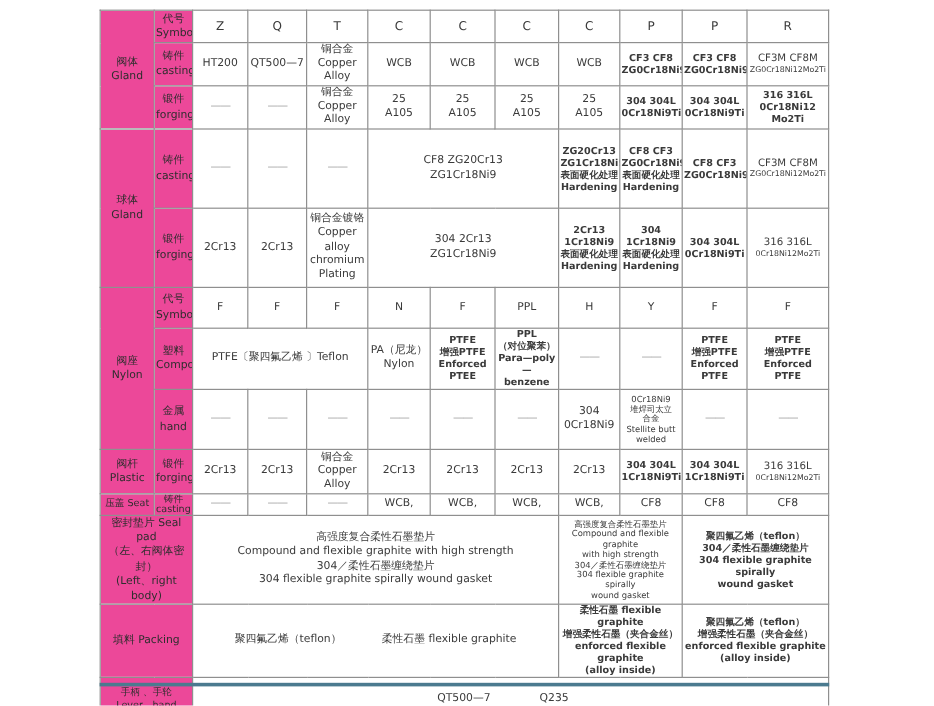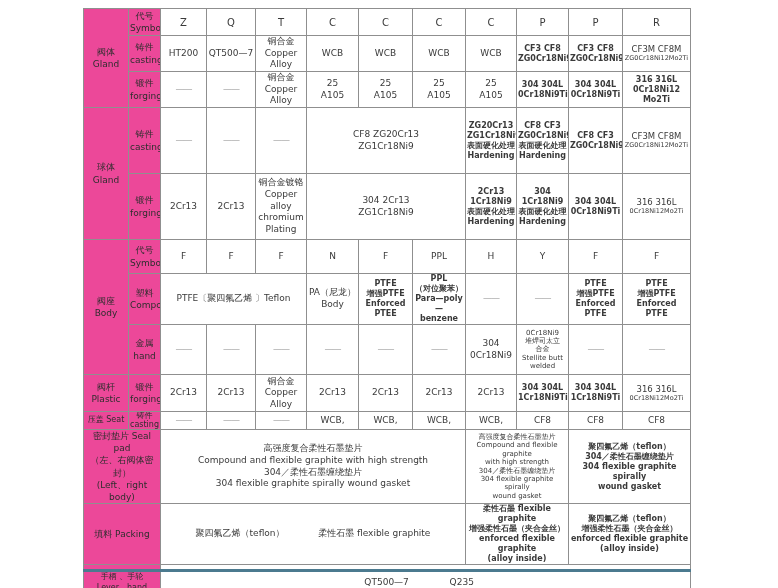--- a/index.html
+++ b/index.html
@@ -143,41 +143,41 @@
 1Cr18Ni9
 表面硬化处理
 Hardening</td>
     <td class="sm">304 304L
 0Cr18Ni9Ti</td>
     <td><span class="l1">316 316L</span><span class="tiny">0Cr18Ni12Mo2Ti</span></td>
   </tr>
 
   <tr style="height:34px">
     <td class="lbl" rowspan="3">阀座
-Body</td>
+Nylon</td>
     <td class="lbl">代号
 Symbol</td>
     <td>F</td>
     <td>F</td>
     <td>F</td>
     <td>N</td>
     <td>F</td>
     <td>PPL</td>
     <td>H</td>
     <td>Y</td>
     <td>F</td>
     <td>F</td>
   </tr>
 
   <tr style="height:48px">
     <td class="lbl">塑料
 Compound</td>
     <td colspan="3">PTFE〔聚四氟乙烯 〕Teflon</td>
     <td>PA（尼龙）
-Body</td>
+Nylon</td>
     <td class="sm">PTFE
 增强PTFE
 Enforced
 PTEE</td>
     <td class="sm">PPL
 （对位聚苯）
 Para—poly—
 benzene</td>
     <td class="dash">——</td>
     <td class="dash">——</td>

